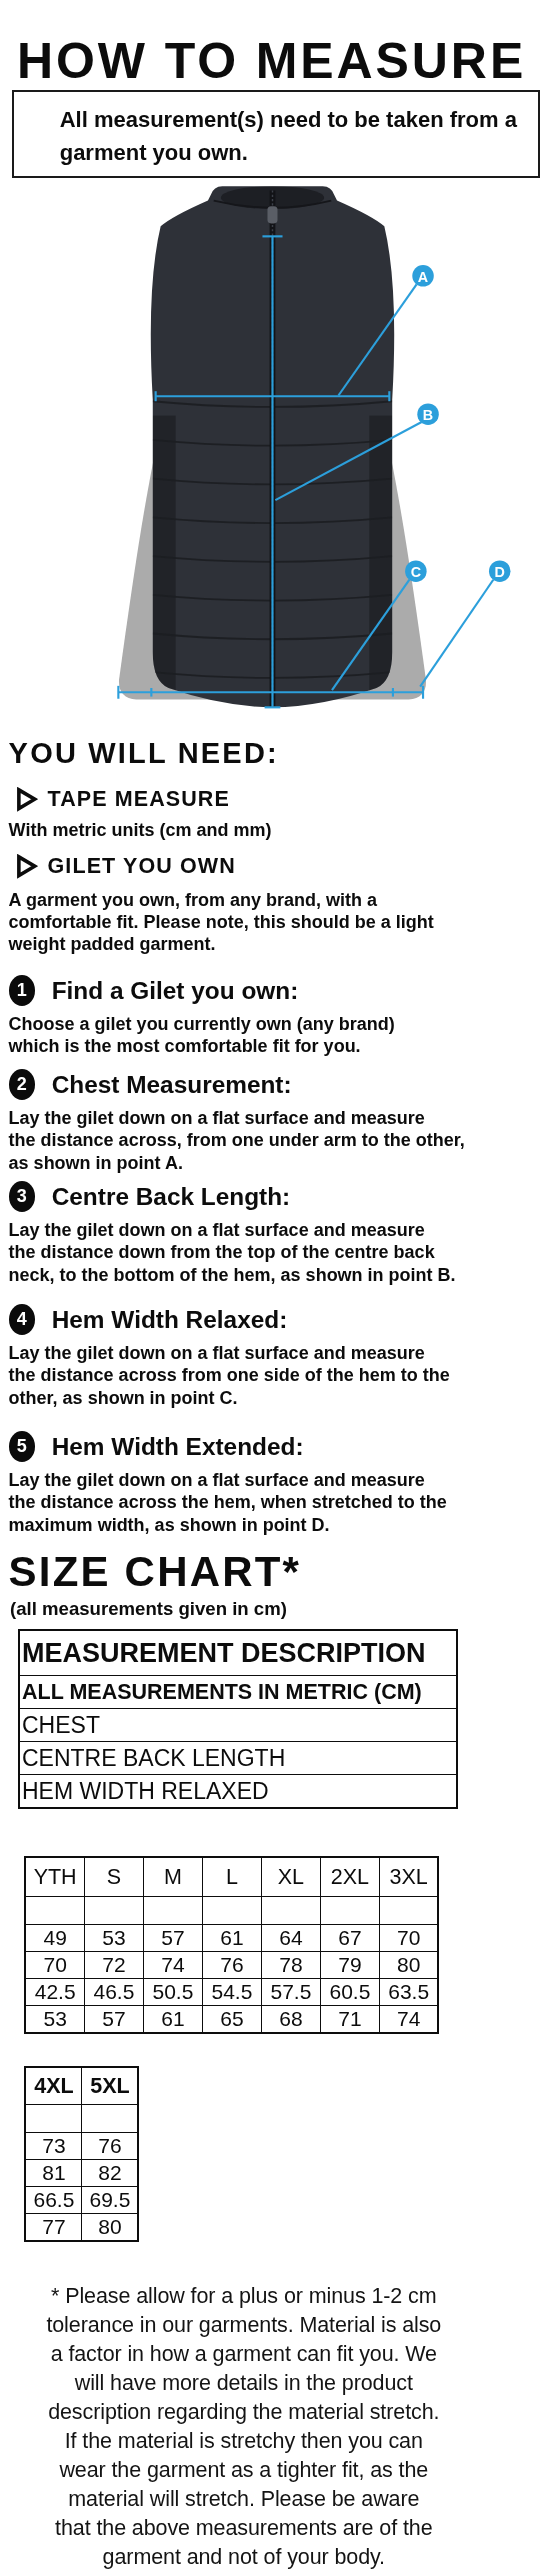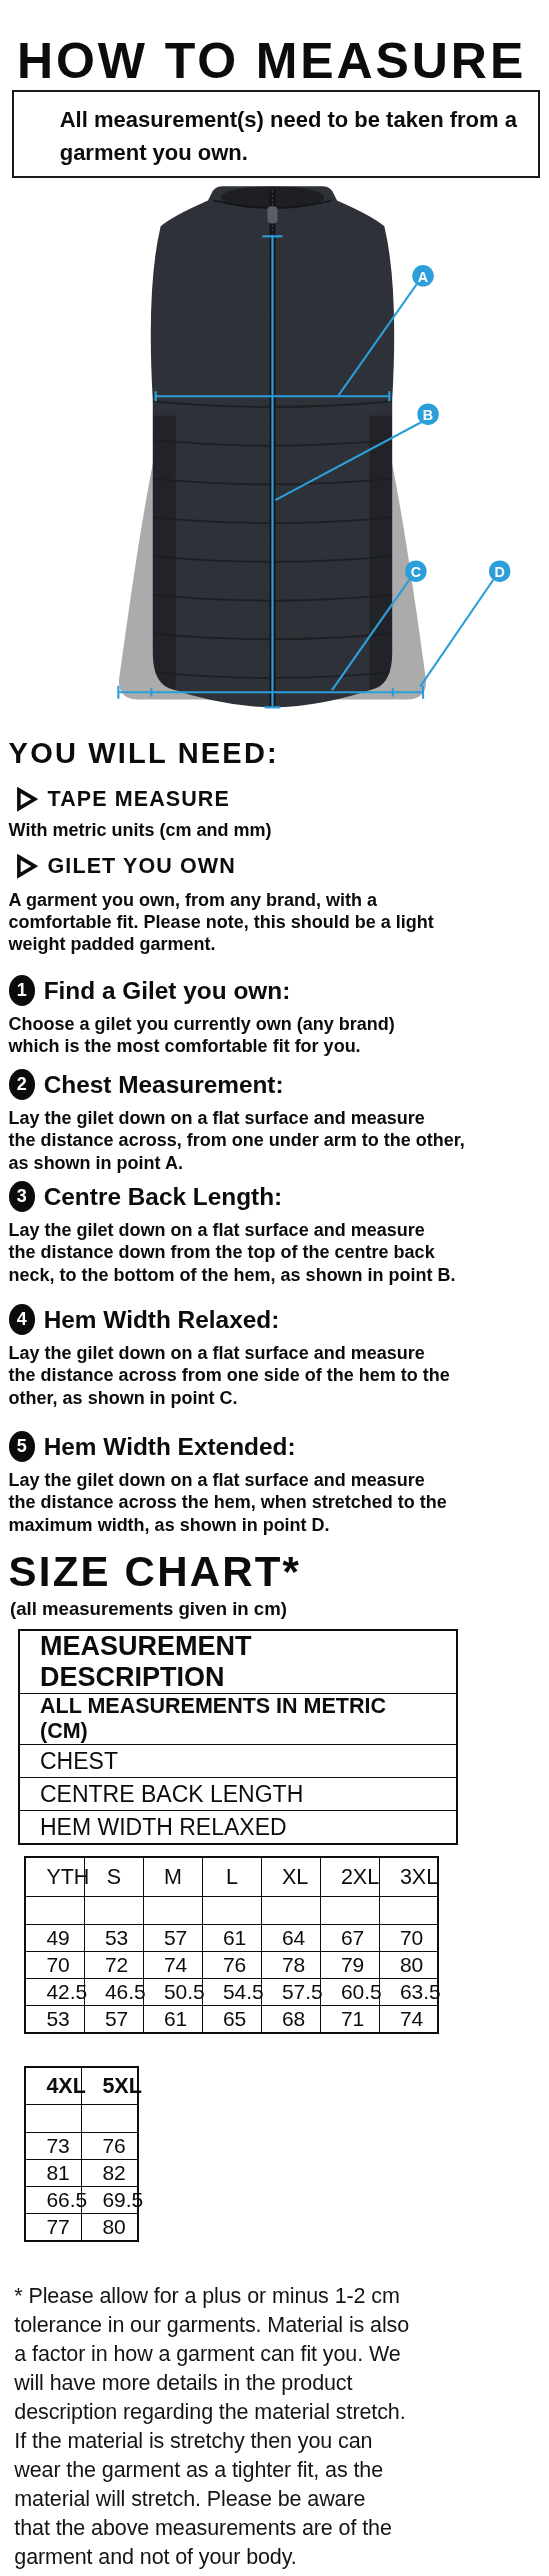--- a/index.html
+++ b/index.html
@@ -21,49 +21,49 @@
   .need-row.second{left:16px;top:854px;}
   .need-label{font-size:21.5px;font-weight:700;letter-spacing:1.1px;color:#0c0c0c;}
   .need-desc{font-size:18px;font-weight:700;line-height:22px;color:#0c0c0c;}
   .need-desc.first{left:8.6px;top:819px;}
   .need-desc.second{left:8.6px;top:889px;}
 
   .step{left:8.6px;width:534px;}
   .step-head{display:flex;align-items:center;gap:8.6px;}
   .badge{width:26.5px;height:31px;border-radius:50%;background:#0b0b0b;color:#fff;
          display:flex;align-items:center;justify-content:center;font-size:18px;font-weight:700;flex:0 0 auto;}
-  .step-title{font-size:24.4px;font-weight:700;color:#0c0c0c;}
+  .step-title{font-size:24.4px;font-weight:700;color:#0c0c0c;margin-left:8px;}
   .step-desc{margin-top:6.5px;font-size:18px;font-weight:700;line-height:22.6px;color:#0c0c0c;}
   .step1{top:975px;} .step2{top:1069px;} .step3{top:1181px;} .step4{top:1304px;} .step5{top:1431px;}
 
   .sc-heading{left:8.6px;top:1548px;font-size:42px;font-weight:700;letter-spacing:2.2px;color:#0c0c0c;}
   .sc-sub{left:10px;top:1598px;font-size:18.6px;font-weight:700;color:#0c0c0c;}
 
   table{border-collapse:collapse;background:#fff;}
   table,th,td{border:1.4px solid #0d0d0d;}
   table{border-width:2.2px;}
-  th,td{padding:0 20px;color:#0c0c0c;}
+  th,td{padding:0 2px;color:#0c0c0c;}
 
   .desc-table{left:18px;top:1629px;width:440px;}
   .desc-table th{height:44px;font-size:27px;font-weight:700;text-align:left;}
   .desc-table td{height:32px;font-size:23px;font-weight:400;text-align:left;}
   .desc-table tbody tr:first-child td{font-weight:700;font-size:21.5px;margin-top:16px;}
 
   .size-table{left:24.4px;top:1856px;width:415px;table-layout:fixed;}
   .size-table th{height:38px;font-size:21.5px;font-weight:400;text-align:center;}
   .size-table td{height:26px;font-size:21px;font-weight:400;text-align:center;}
   .size-table tbody tr:first-child td{height:26.5px;}
 
   .ext-table{left:24.4px;top:2066px;width:115px;table-layout:fixed;}
   .ext-table th{height:36px;font-size:21.5px;font-weight:700;text-align:center;}
   .ext-table td{height:26px;font-size:21px;font-weight:400;text-align:center;}
   .ext-table tbody tr:first-child td{height:26.5px;}
 
   .footer-note{left:14.3px;top:2282px;width:459px;font-size:21.5px;font-weight:400;
-               line-height:29px;letter-spacing:-0.1px;color:#141414;}
+               line-height:29px;letter-spacing:-0.1px;color:#141414;text-align:center;}
 </style>
 </head>
 <body>
 
 <div class="page">
 
   <div class="abs page-title">HOW TO MEASURE</div>
 
   <div class="abs notice-box">
     <div class="abs notice-text pre">All measurement(s) need to be taken from a

